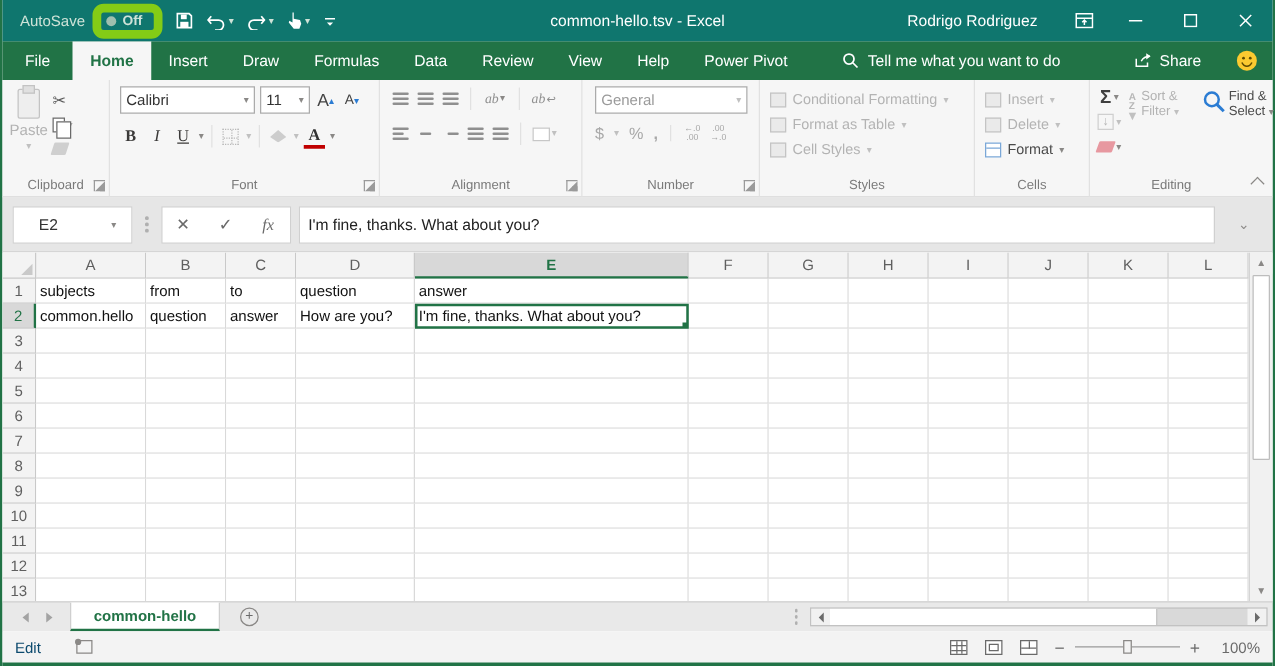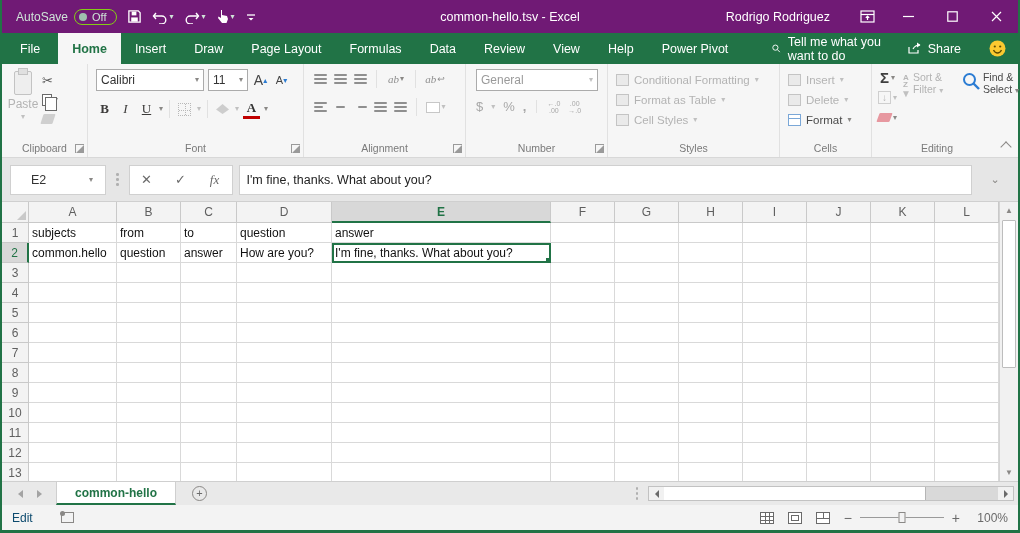--- a/index.html
+++ b/index.html
@@ -1,24 +1,24 @@
 <!DOCTYPE html>
 <html><head>
 <meta charset="utf-8">
 <style>
   * { box-sizing: border-box; margin: 0; padding: 0; }
   html,body { width:1020px; height:533px; overflow:hidden; }
   body { font-family:"Liberation Sans", sans-serif; font-size:12px; color:#3b3a39; background:#fff; }
   .window { width:1020px; height:533px; display:flex; flex-direction:column; border-left:2px solid #217346; border-right:2px solid #217346; }
 
   
-  .titlebar { height:33px; background:#701a75; display:flex; align-items:center; color:#fff; flex:0 0 auto; position:relative; }
+  .titlebar { height:33px; background:#0f766e; display:flex; align-items:center; color:#fff; flex:0 0 auto; position:relative; }
   .qat { display:flex; align-items:center; gap:10px; padding-left:14px; }
   .autosave { display:flex; align-items:center; gap:6px; color:#cfe3d8; font-size:12px; }
-  .toggle { display:flex; align-items:center; gap:5px; border:1px solid #84cc16; border-radius:9px; padding:1px 9px 1px 4px; font-size:11px; color:#cfe3d8; }
+  .toggle { display:flex; align-items:center; gap:5px; border:7px solid #84cc16; border-radius:9px; padding:1px 9px 1px 4px; font-size:11px; color:#cfe3d8;font-weight:bold; }
   .toggle .knob { width:8px; height:8px; border-radius:50%; background:#9fbfae; }
   .qbtn { display:flex; align-items:center; gap:2px; color:#fff; }
   .qbtn svg { display:block; }
   .mini-caret { font-size:8px; color:#cfe3d8; }
   .title-center { position:absolute; left:0; right:0; text-align:center; font-size:12.5px; color:#fff; pointer-events:none; }
   .title-right { margin-left:auto; display:flex; align-items:center; height:100%; }
   .username { font-size:12.5px; margin-right:18px; }
   .winbtn { width:44px; height:100%; display:flex; align-items:center; justify-content:center; color:#fff; }
   .ribbon-display-btn { width:38px; }
 
@@ -245,21 +245,20 @@
       </span>
     </div>
   </div>
 
   <div class="tabrow">
     <nav id="ribbon-tabs" style="display:flex;align-items:stretch;">
         <span class="rtab file">File</span>
         <span class="rtab active">Home</span>
         <span class="rtab">Insert</span>
         <span class="rtab">Draw</span>
-        <span class="rtab">Page Layout</span>
         <span class="rtab">Formulas</span>
         <span class="rtab">Data</span>
         <span class="rtab">Review</span>
         <span class="rtab">View</span>
         <span class="rtab">Help</span>
         <span class="rtab">Power Pivot</span>
       </nav>
     <div class="tellme">
       <svg width="13" height="13" viewBox="0 0 13 13">
           <circle cx="5.2" cy="5.2" r="4" fill="none" stroke="#fff" stroke-width="1.4"></circle>

